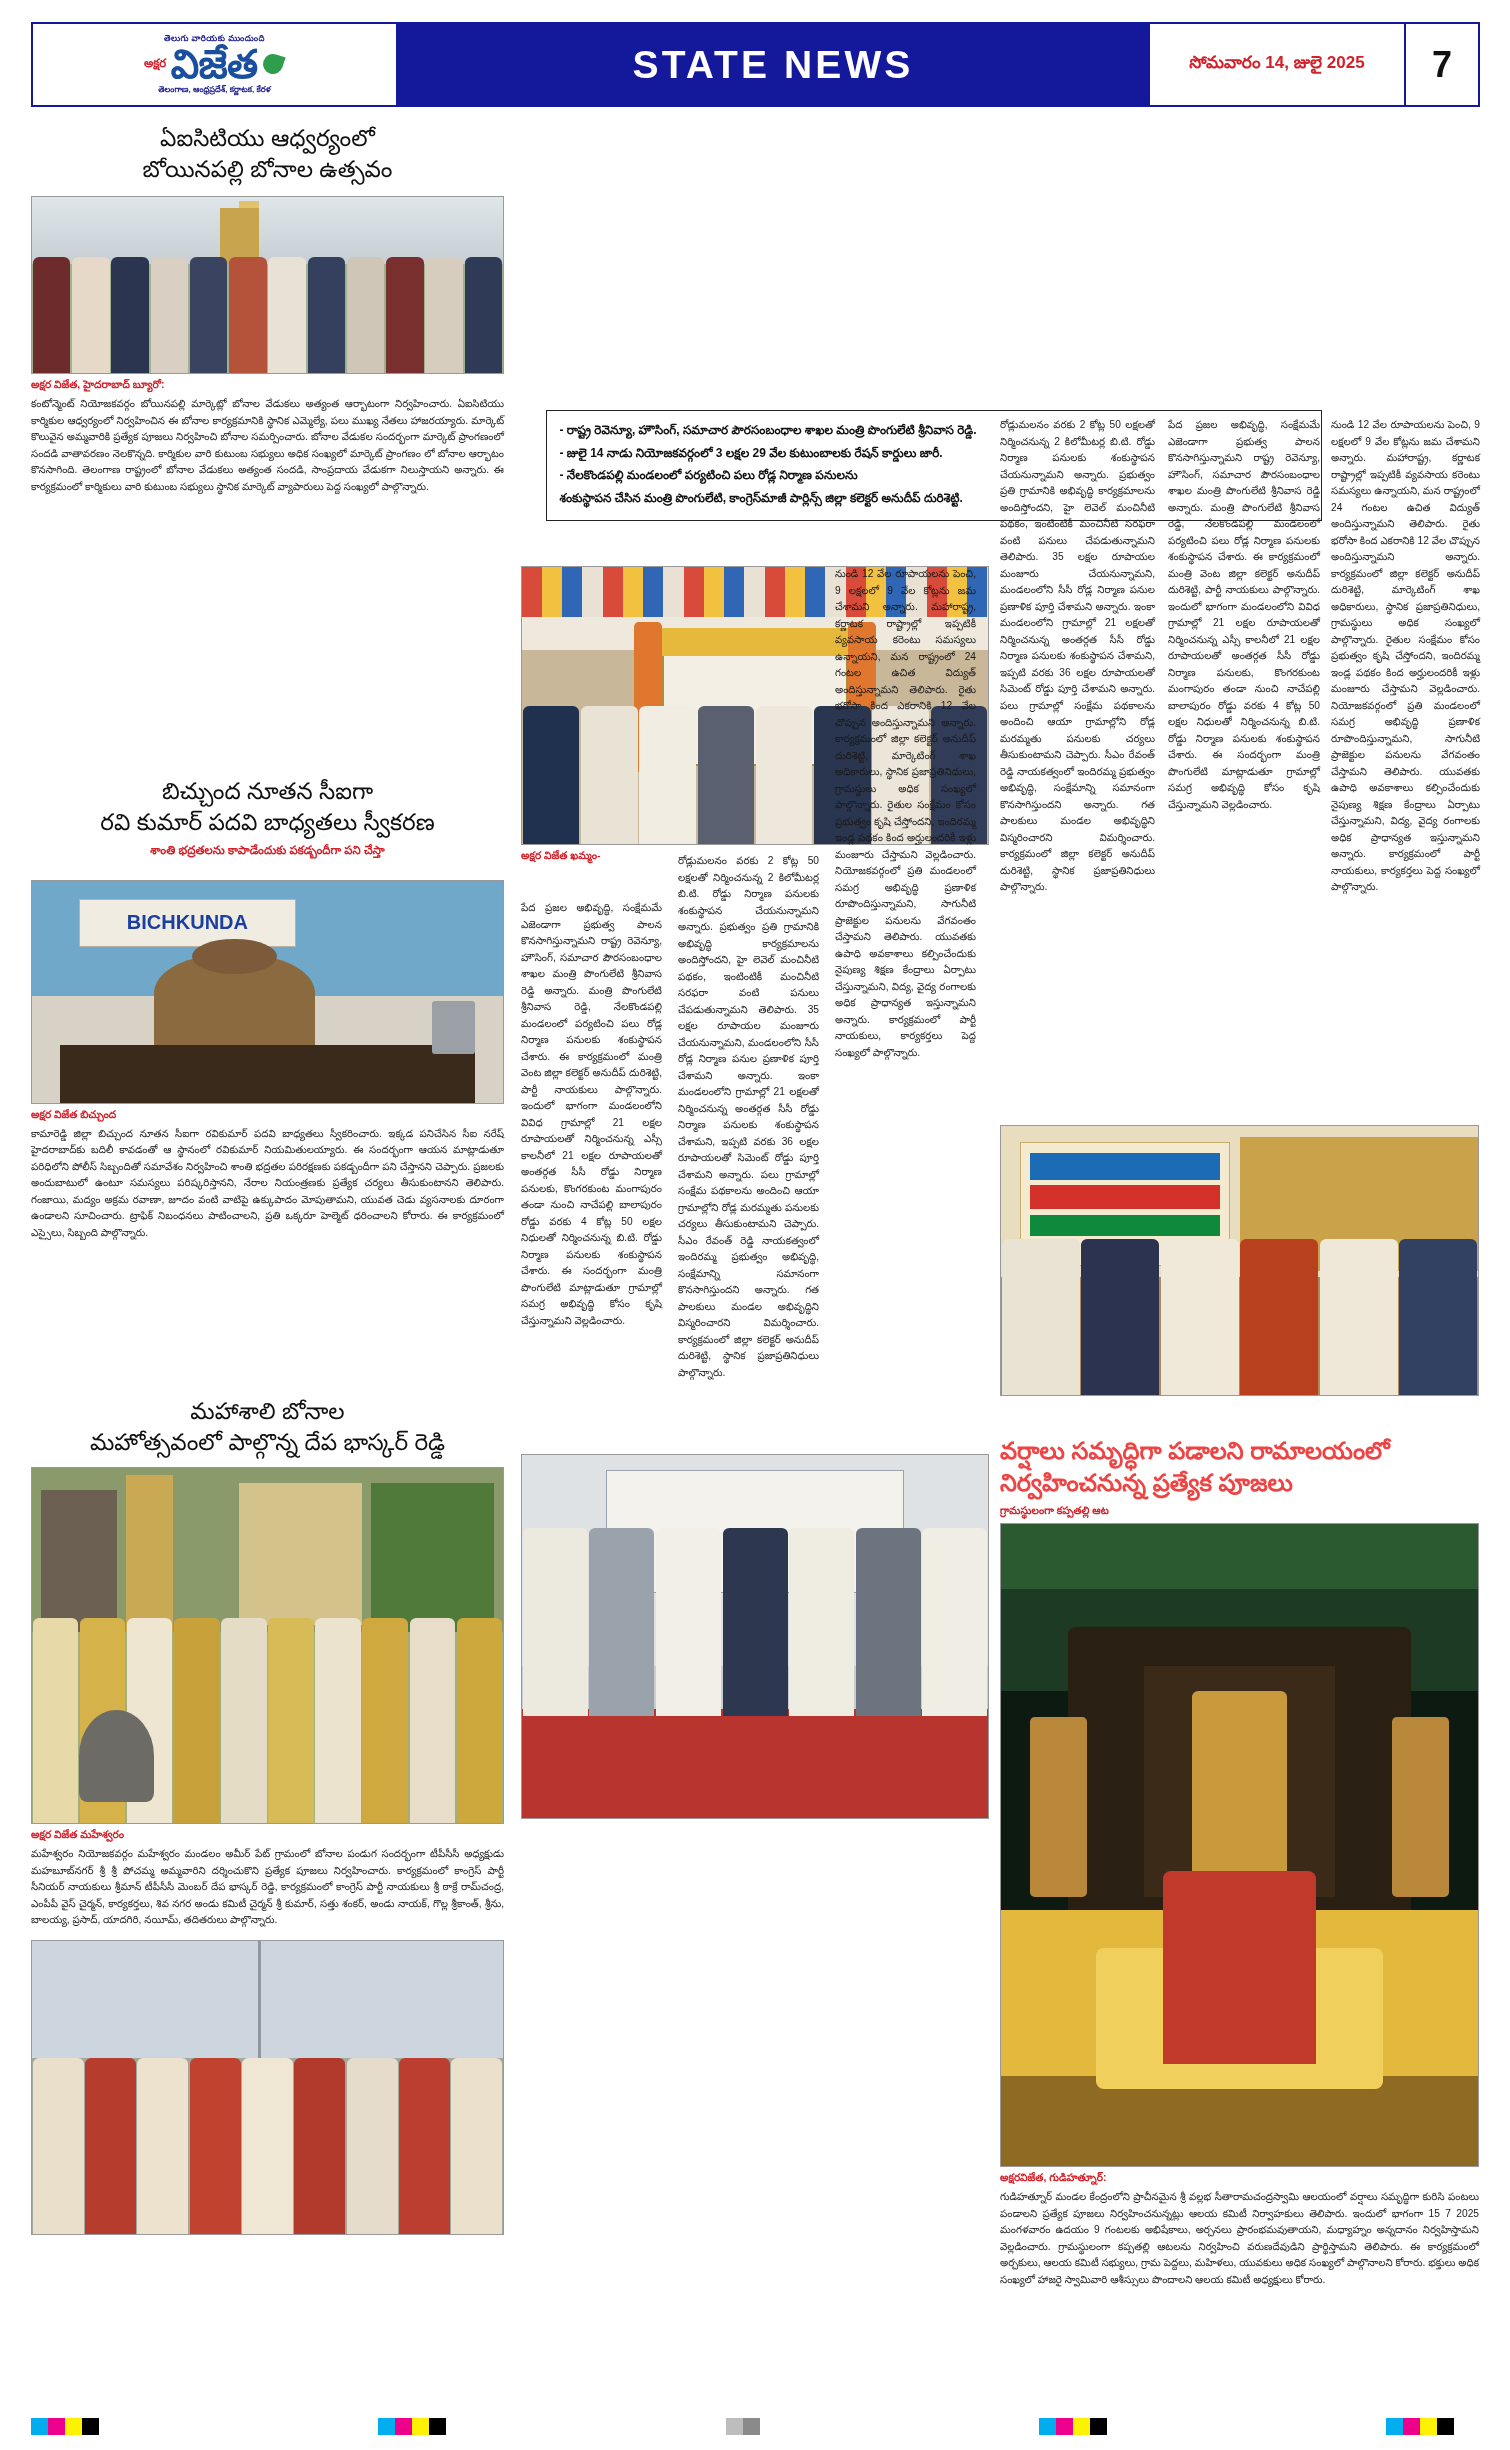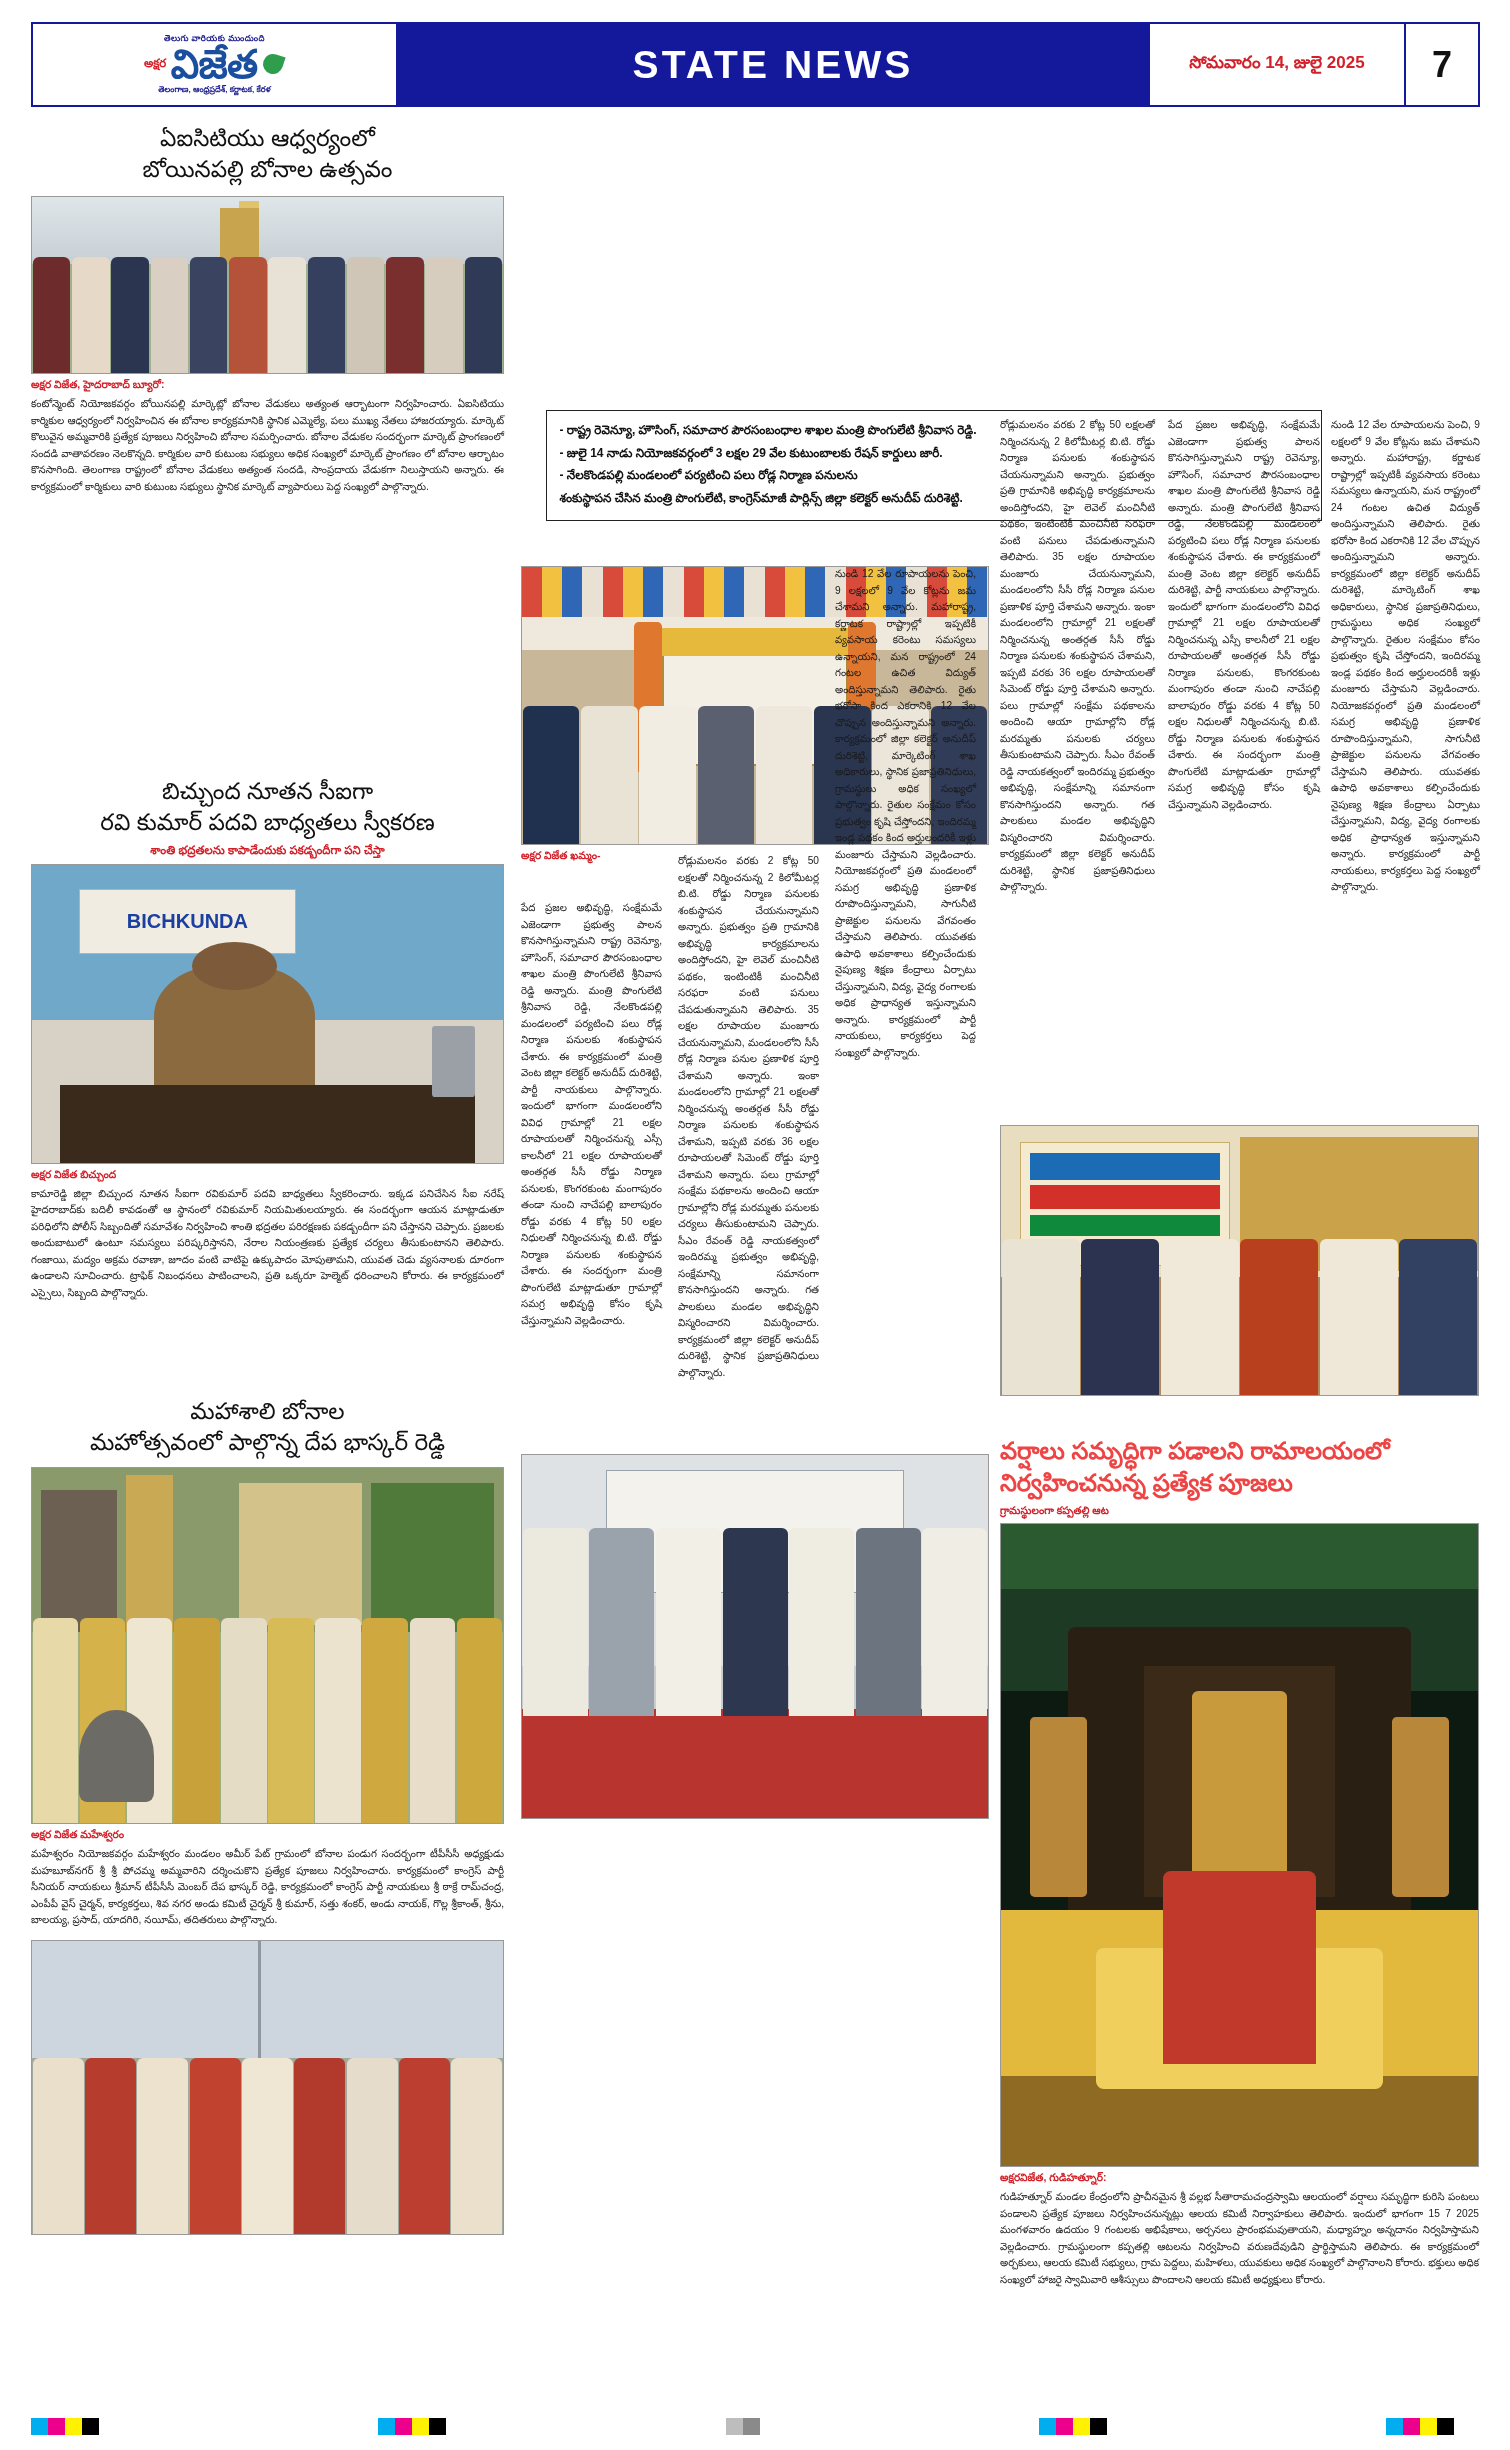--- a/index.html
+++ b/index.html
@@ -250,21 +250,21 @@
     <div class="caption-red">అక్షర విజేత, హైదరాబాద్ బ్యూరో:</div>
     <div class="body-te">కంటోన్మెంట్ నియోజకవర్గం బోయినపల్లి మార్కెట్లో బోనాల వేడుకలు అత్యంత ఆర్భాటంగా నిర్వహించారు. ఏఐసిటియు కార్మికుల ఆధ్వర్యంలో నిర్వహించిన ఈ బోనాల కార్యక్రమానికి స్థానిక ఎమ్మెల్యే, పలు ముఖ్య నేతలు హాజరయ్యారు. మార్కెట్ కొలువైన అమ్మవారికి ప్రత్యేక పూజలు నిర్వహించి బోనాల సమర్పించారు. బోనాల వేడుకల సందర్భంగా మార్కెట్ ప్రాంగణంలో సందడి వాతావరణం నెలకొన్నది. కార్మికుల వారి కుటుంబ సభ్యులు అధిక సంఖ్యలో మార్కెట్ ప్రాంగణం లో బోనాల ఆర్భాటం కొనసాగింది. తెలంగాణ రాష్ట్రంలో బోనాల వేడుకలు అత్యంత సందడి, సాంప్రదాయ వేడుకగా నిలుస్తాయని అన్నారు. ఈ కార్యక్రమంలో కార్మికులు వారి కుటుంబ సభ్యులు స్థానిక మార్కెట్ వ్యాపారులు పెద్ద సంఖ్యలో పాల్గొన్నారు.</div>
   </div>
 
   <div class="col" style="left:31px; top:776px; width:473px;">
     <div class="hd-left">
       <div>బిచ్చుంద నూతన సీఐగా</div>
       <div>రవి కుమార్ పదవి బాధ్యతలు స్వీకరణ</div>
     </div>
     <div class="red-line">శాంతి భద్రతలను కాపాడేందుకు పకడ్బందీగా పని చేస్తా</div>
-    <div class="photo" style="height:300px; margin-top:4px; background:#cfd3d6;">
+    <div class="photo" style="height:224px; margin-top:20px; background:#cfd3d6;">
       <div style="position:absolute;left:0;top:0;width:100%;height:52%;background:#6fa8c9;"></div>
       <div style="position:absolute;left:0;top:52%;width:100%;height:48%;background:#d8d2c6;"></div>
       <div style="position:absolute;left:10%;top:8%;width:46%;height:22%;background:#f0ece2;border:1.6px solid #b9b2a2;display:flex;align-items:center;justify-content:center;font-weight:bold;font-size:20px;color:#1b3fa0;">BICHKUNDA</div>
       <div style="position:absolute;left:26%;top:34%;width:34%;height:42%;background:#8c6a3f;border-radius:40% 40% 0 0;"></div>
       <div style="position:absolute;left:34%;top:26%;width:18%;height:16%;background:#7d5a3a;border-radius:50%;"></div>
       <div style="position:absolute;left:6%;bottom:0;width:88%;height:26%;background:#3a2a1c;"></div>
       <div style="position:absolute;right:6%;bottom:22%;width:9%;height:24%;background:#9aa0a6;border-radius:3.1px;"></div>
     </div>
     <div class="caption-red">అక్షర విజేత బిచ్చుంద</div>
     <div class="body-te">కామారెడ్డి జిల్లా బిచ్చుంద నూతన సీఐగా రవికుమార్ పదవి బాధ్యతలు స్వీకరించారు. ఇక్కడ పనిచేసిన సీఐ నరేష్ హైదరాబాద్‌కు బదిలీ కావడంతో ఆ స్థానంలో రవికుమార్ నియమితులయ్యారు. ఈ సందర్భంగా ఆయన మాట్లాడుతూ పరిధిలోని పోలీస్ సిబ్బందితో సమావేశం నిర్వహించి శాంతి భద్రతల పరిరక్షణకు పకడ్బందీగా పని చేస్తానని చెప్పారు. ప్రజలకు అందుబాటులో ఉంటూ సమస్యలు పరిష్కరిస్తానని, నేరాల నియంత్రణకు ప్రత్యేక చర్యలు తీసుకుంటానని తెలిపారు. గంజాయి, మద్యం అక్రమ రవాణా, జూదం వంటి వాటిపై ఉక్కుపాదం మోపుతామని, యువత చెడు వ్యసనాలకు దూరంగా ఉండాలని సూచించారు. ట్రాఫిక్ నిబంధనలు పాటించాలని, ప్రతి ఒక్కరూ హెల్మెట్ ధరించాలని కోరారు. ఈ కార్యక్రమంలో ఎస్సైలు, సిబ్బంది పాల్గొన్నారు.</div>

